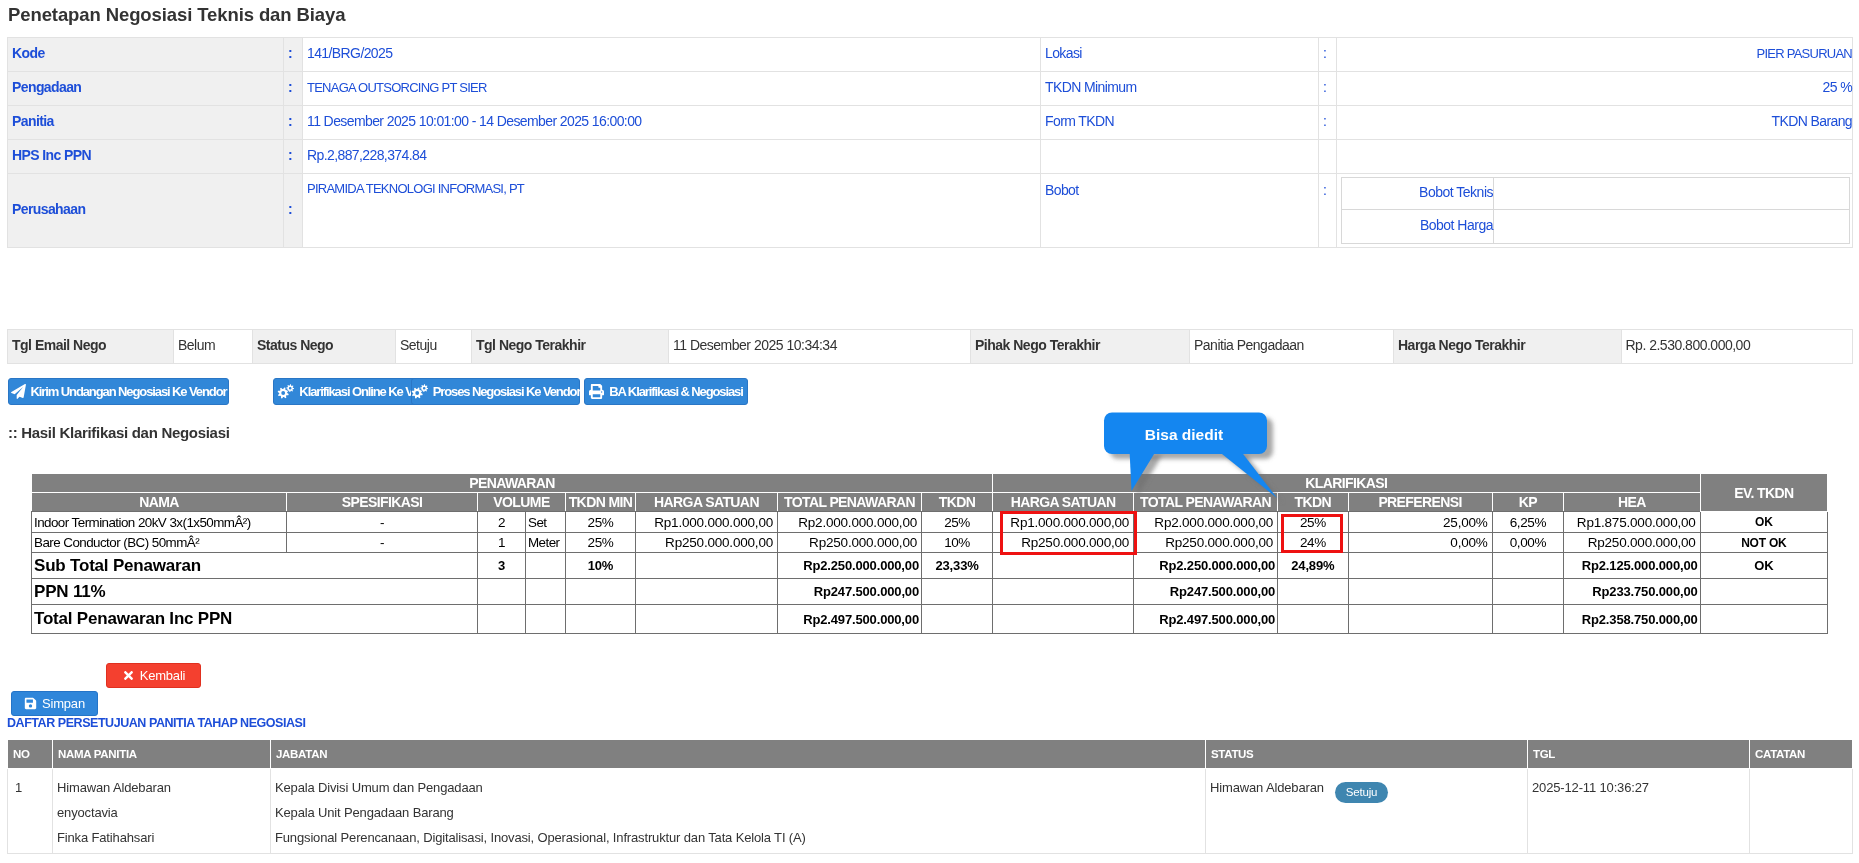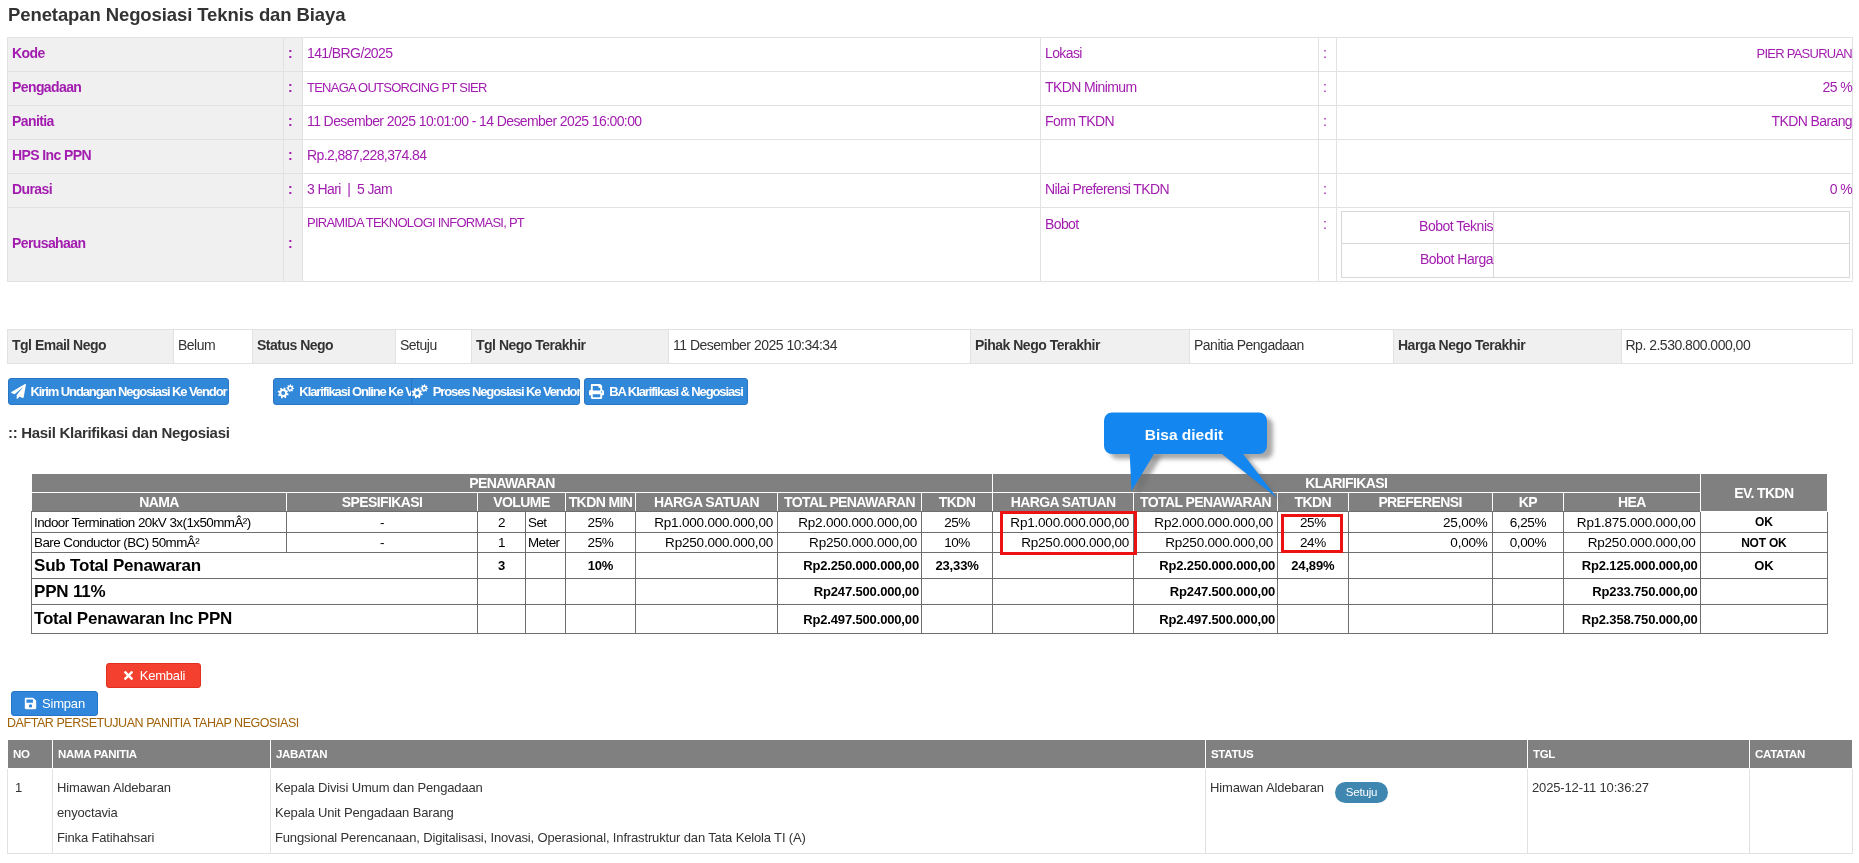--- a/index.html
+++ b/index.html
@@ -1,21 +1,21 @@
 <!DOCTYPE html>
 <html><head>
 <meta charset="utf-8">
 <style>
 * { margin:0; padding:0; box-sizing:border-box; }
 html,body { width:1859px; height:863px; background:#fff; font-family:"Liberation Sans", sans-serif; position:relative; overflow:hidden; }
 .abs { position:absolute; }
 h1.title { left:8px; top:4px; font-size:18.5px; font-weight:bold; color:#333; letter-spacing:-0.1px; }
 
 
-table.info { left:7px; top:37px; width:1845px; border-collapse:collapse; table-layout:fixed; font-size:14px; letter-spacing:-0.6px; color:#a21caf; }
+table.info { left:7px; top:37px; width:1845px; border-collapse:collapse; table-layout:fixed; font-size:14px; letter-spacing:-0.6px; color:#1d4ed8; }
 table.info td { border:1px solid #e2e2e2; vertical-align:middle; padding:0 0 3px 4px; }
 table.info td.lbl { background:#f0f0f0; font-weight:bold; }
 table.info td.cln { background:#f0f0f0; font-weight:bold; padding-left:4px; }
 table.info td.val { padding-left:4px; background:#fff; }
 table.info td.rlbl { padding-left:4px; background:#fff; }
 table.info td.rcln { padding-left:4px; background:#fff; }
 table.info td.rval { padding-left:4px; background:#fff;text-align:right; }
 table.info td.caps, table.nego td.caps { font-size:13px; letter-spacing:-0.75px; }
 
 
@@ -43,21 +43,21 @@
 table.main tr.bold td { font-weight:bold; font-size:13px; letter-spacing:-0.15px; padding:0 2px; }
 table.main tr.bold td.big { font-size:17px; letter-spacing:-0.2px; }
 
 
 .redbox { position:absolute; border:3px solid #ee1111; }
 
 
 .btn2 { position:absolute; top:663px; height:25px; border-radius:3px; color:#fff; font-size:13px; letter-spacing:-0.2px; display:flex; align-items:center; justify-content:center; }
 .btn2 svg { margin-right:5px; }
 
-.daftitle { left:7px; top:716px; font-size:12.5px; font-weight:normal; color:#a16207; letter-spacing:-0.45px; }
+.daftitle { left:7px; top:716px; font-size:12.5px; font-weight:bold; color:#1d4ed8; letter-spacing:-0.45px; }
 
 
 table.pan { left:7px; top:739px; width:1845px; border-collapse:collapse; table-layout:fixed; font-size:13px; letter-spacing:-0.15px; color:#333; }
 table.pan th { background:#808080; color:#fff; border:1px solid #fff; font-size:11.5px; letter-spacing:-0.3px; font-weight:bold; text-align:left; height:29px; padding-left:5px; }
 table.pan td { border:1px solid #e2e2e2; vertical-align:top; padding:6px 0 0 4px; height:85px; line-height:25px; }
 .badge { display:inline-block; background:#3f86b0; color:#fff; border-radius:11px; font-size:11.5px; letter-spacing:-0.2px; line-height:21px; padding:0 11px; margin-left:11px; vertical-align:-4px; }
 </style>
 </head>
 <body>
 <h1 class="title abs">Penetapan Negosiasi Teknis dan Biaya</h1>
@@ -96,28 +96,20 @@
         <td class="rcln">:</td>
         <td class="rval">TKDN Barang</td>
       </tr>
 <tr style="height:34px">
         <td class="lbl">HPS Inc PPN</td>
         <td class="cln">:</td>
         <td class="val">Rp.2,887,228,374.84</td>
         <td class="rlbl"></td>
         <td class="rcln"></td>
         <td class="rval"></td>
-      </tr>
-<tr style="height:34px">
-        <td class="lbl">Durasi</td>
-        <td class="cln">:</td>
-        <td class="val">3 Hari &nbsp;| &nbsp;5 Jam</td>
-        <td class="rlbl">Nilai Preferensi TKDN</td>
-        <td class="rcln">:</td>
-        <td class="rval">0 %</td>
       </tr>
 <tr style="height:74px">
         <td class="lbl">Perusahaan</td>
         <td class="cln">:</td>
         <td class="val caps" style="vertical-align:top; padding-top:7px;">PIRAMIDA TEKNOLOGI INFORMASI, PT</td>
         <td class="rlbl" style="vertical-align:top; padding-top:8px;">Bobot</td>
         <td class="rcln" style="vertical-align:top; padding-top:8px;">:</td>
         <td class="rval" style="padding:0;">
   <table style="border-collapse:collapse; table-layout:fixed; width:508px; margin-left:4px; font-size:14px; letter-spacing:-0.5px;">
     <colgroup>

